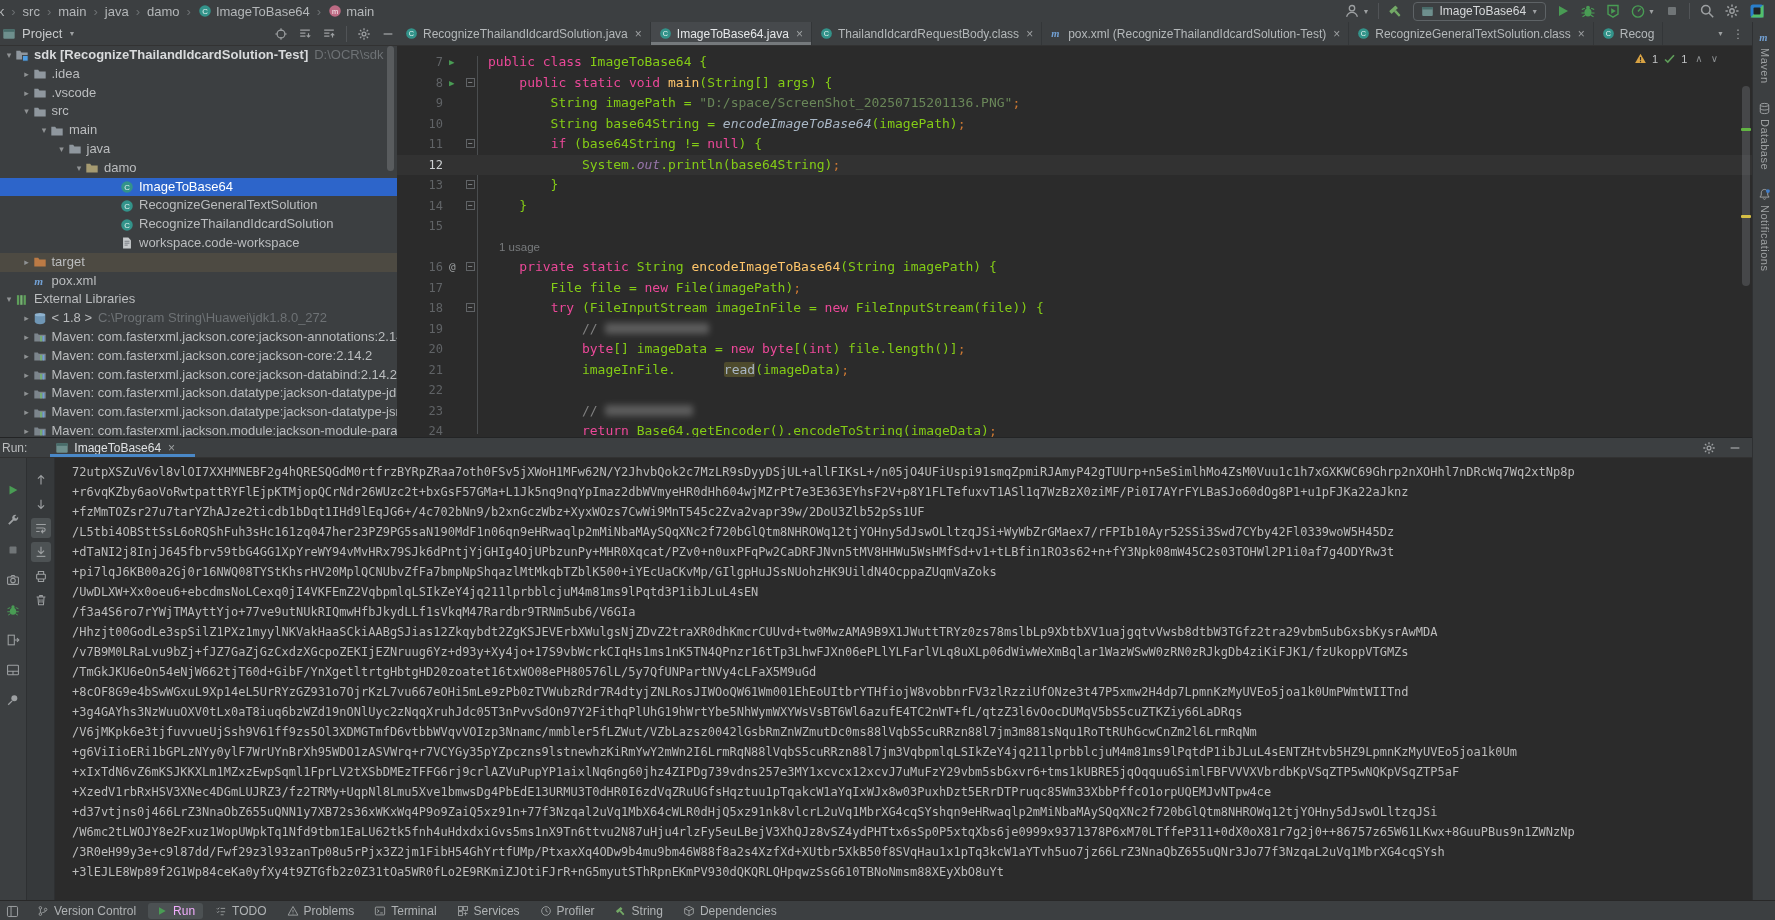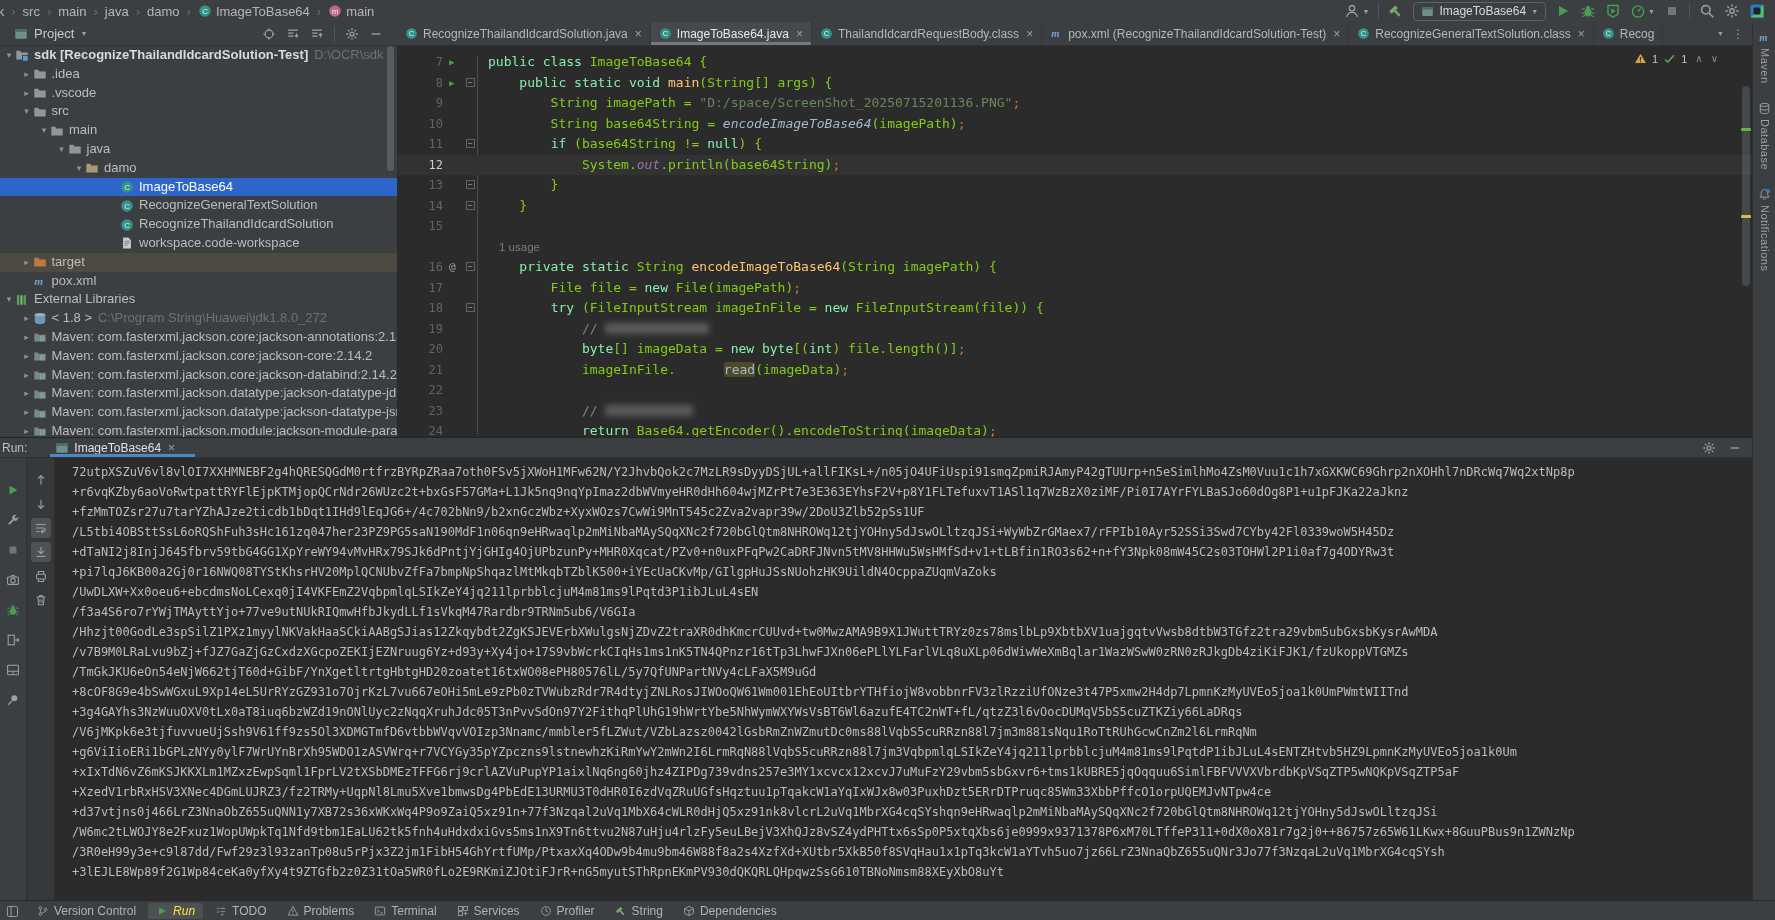--- a/index.html
+++ b/index.html
@@ -17,21 +17,21 @@
   .csep{color:#6c7072;font-size:13px;}
   #tb-actions{margin-left:auto;display:flex;align-items:center;gap:9px;padding-right:10px;}
   .tbsep{width:1px;height:16px;background:#515457;}
   .tbbtn{display:flex;align-items:center;gap:2px;}
   .chev{color:#9da0a2;font-size:7px;}
   #run-combo{display:flex;align-items:center;gap:5px;border:1px solid #5e6366;border-radius:4px;
              height:17px;padding:0 7px;color:#d6d8da;font-size:12px;}
 
   
   #project-panel{position:absolute;left:0;top:22px;width:397px;height:415px;background:#3c3f41;overflow:hidden;}
-  #project-header{height:23px;display:flex;align-items:center;gap:6px;padding:0 14px;border-bottom:1px solid #323232;}
+  #project-header{height:23px;display:flex;align-items:center;gap:6px;padding:0 2px;border-bottom:1px solid #323232;}
   #project-title{color:#c7c9cb;font-size:13px;}
   .ph-icons{margin-left:auto;display:flex;align-items:center;gap:10px;}
   #tree{position:absolute;left:0;top:24px;right:0;bottom:0;overflow:hidden;}
   .trow{position:relative;height:18.8px;line-height:18.8px;white-space:nowrap;display:flex;align-items:center;font-size:13px;color:#bbbdbf;}
   .trow.sel{background:#2d65ca;color:#fff;}
   .trow.hov{background:#4d4a42;}
   .tchev{width:12px;text-align:center;color:#8f9294;font-size:9px;flex:none;}
   .ticon{flex:none;margin-right:5px;}
   .tbold{font-weight:bold;color:#d8dadc;}
   .tdim{color:#6e7275;margin-left:6px;}
@@ -50,21 +50,21 @@
   #codelines{position:absolute;left:0;top:6px;right:0;}
   .cl{position:relative;height:20.5px;line-height:20.5px;}
   .cl.cur{background:#323232;}
   .lnum{position:absolute;left:0;width:46px;text-align:right;color:#606366;font-size:12px;}
   .cur .lnum{color:#cdd0d2;}
   .runarr{position:absolute;left:52px;top:0;color:#499c54;font-size:9px;}
   .atsign{position:absolute;left:52px;top:0;color:#9da0a2;font-size:11px;}
   .fbox{position:absolute;left:69px;top:5px;width:9px;height:9px;border:1px solid #606366;
         color:#9da0a2;font-size:8px;line-height:8px;text-align:center;background:#2b2b2b;box-sizing:border-box;}
   .codetxt{position:absolute;left:91px;white-space:pre;color:#a9b7c6;}
-  .t-k{color:#86efac;} .t-s{color:#6a8759;} .t-d{color:#84cc16;} .t-fn{color:#ffc66b;}
+  .t-k{color:#ec4899;} .t-s{color:#6a8759;} .t-d{color:#84cc16;} .t-fn{color:#ffc66b;}
   .t-it{color:#a9b7c6;font-style:italic;} .t-fld{color:#9876aa;font-style:italic;}
   .t-cm{color:#808080;} .t-sc{color:#cc7832;}
   .t-hl{background:#4e4b2d;border-radius:2px;margin-left:48px;}
   .blurseg{display:inline-block;height:11px;background:#8d8d8d;opacity:.5;filter:blur(3px);
            border-radius:2px;vertical-align:-1px;}
   .inlay{height:20.5px;line-height:20.5px;padding-left:102px;color:#787b7d;
          font-family:"Liberation Sans",sans-serif;font-size:11.5px;}
   #foldline{position:absolute;left:80px;top:10px;height:378px;width:1px;background:#4a4d4f;}
   #inspect{position:absolute;right:34px;top:6px;display:flex;align-items:center;gap:5px;
            font-family:"Liberation Sans",sans-serif;font-size:11px;color:#c2c4c6;}
@@ -95,21 +95,21 @@
   .rbtn.on{background:#4d5254;}
   #console{flex:1;overflow:hidden;padding:4px 0 0 17px;}
   .conline{white-space:pre;height:20px;line-height:20px;font-family:"DejaVu Sans Mono",monospace;
            font-size:12px;color:#bcbcbc;}
 
   
   #status-bar{position:absolute;left:0;top:900px;width:1775px;height:20px;background:#3c3f41;
               border-top:1px solid #282828;display:flex;align-items:center;font-size:12px;}
   #status-items{display:flex;align-items:center;gap:4px;margin-left:4px;}
   .sitem{display:flex;align-items:center;gap:5px;padding:1px 8px;border-radius:3px;color:#b0b3b5;}
-  .sitem.active{background:#4c5153;color:#fde047;font-style:italic;}
+  .sitem.active{background:#4c5153;color:#f0abfc;}
   #sb-switch{padding:0 6px;display:flex;align-items:center;}
 </style>
 </head>
 <body>
 
 <div id="app">
 
   <header id="titlebar">
     <div id="crumbs">
         <span class="crumb">

